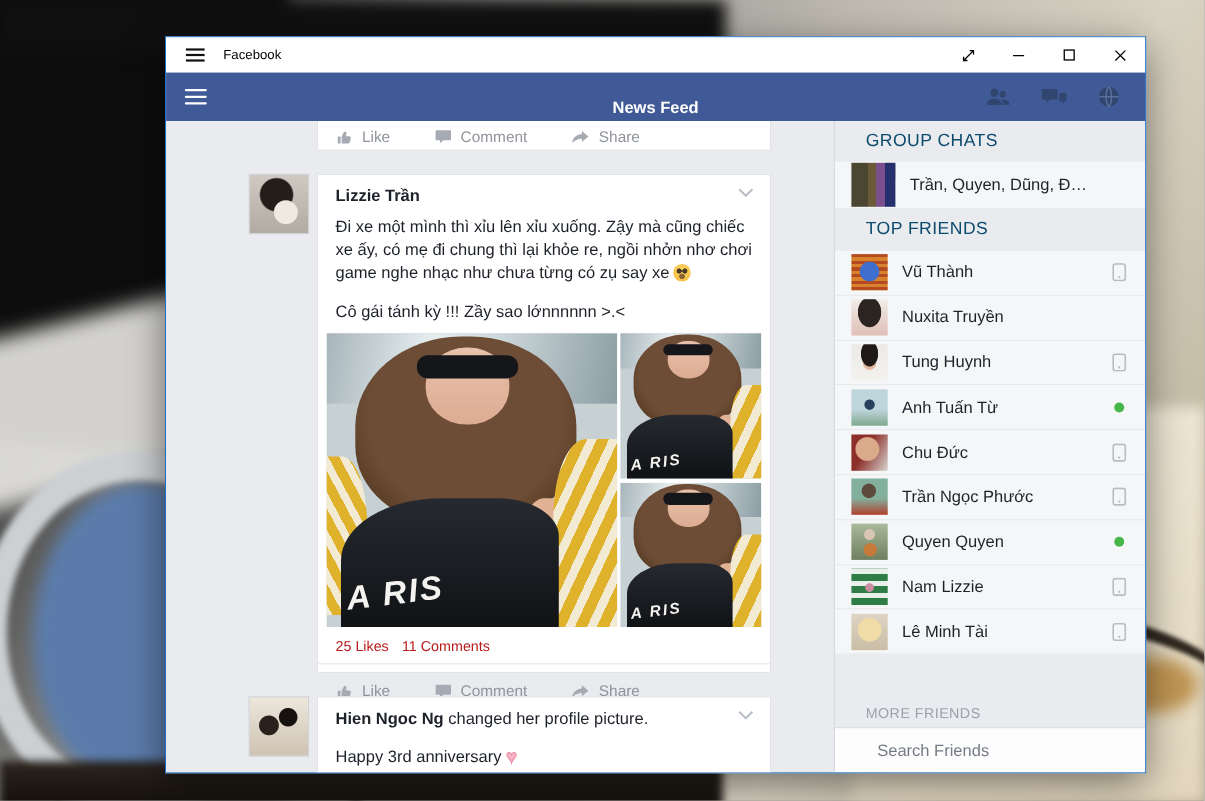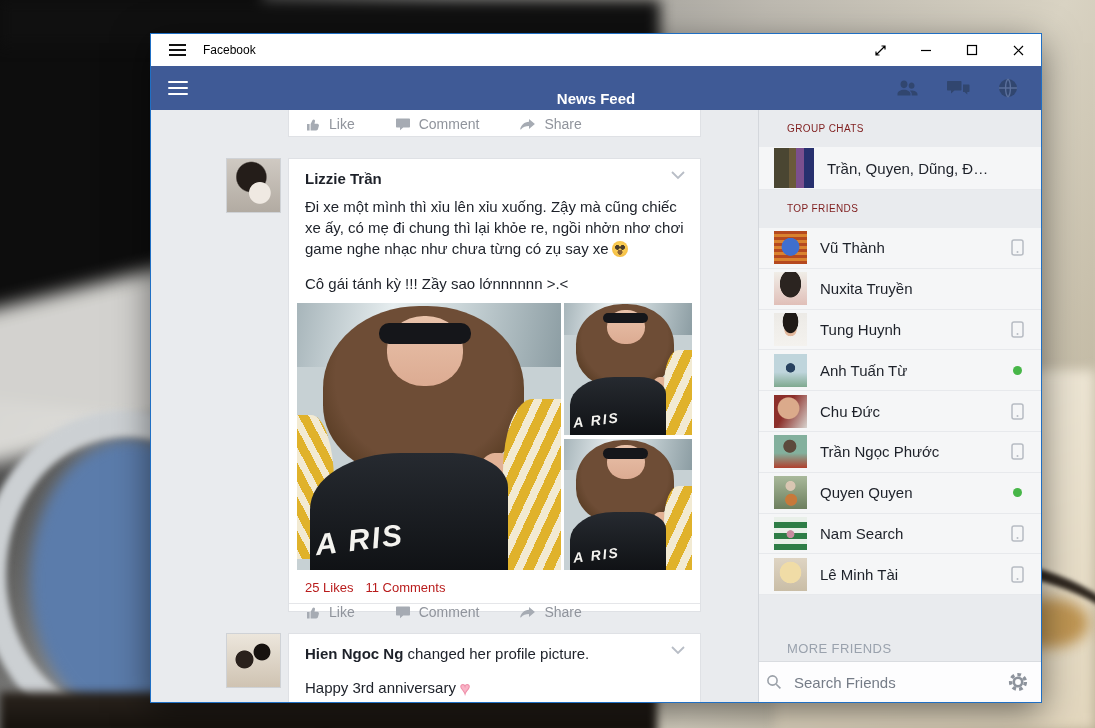--- a/index.html
+++ b/index.html
@@ -95,43 +95,43 @@
   .s-shades{ left:31%; top:7.5%; width:35%; height:8%; background:#15161a; border-radius:10px; }
   .s-arm   { right:14%; bottom:2%; width:20%; height:42%; background:#e2b295; border-radius:45% 45% 0 0; }
   .s-cardr { right:-5%; bottom:0; width:27%; height:64%; background:repeating-linear-gradient(115deg,#e0b22b 0 10px,#f2ead2 10px 18px); border-radius:42% 0 0 0; }
   .s-cardl { left:-5%; bottom:4%; width:19%; height:54%; background:repeating-linear-gradient(62deg,#e0b22b 0 9px,#f2ead2 9px 16px); border-radius:0 46% 0 0; }
   .s-shirt { left:5%; bottom:-2%; width:75%; height:46%; background:linear-gradient(#262a30,#0f1114); border-radius:46% 28% 0 0; }
   .s-text  { left:7%; bottom:5%; color:#f4f3ef; font-weight:bold; font-style:italic; transform:rotate(-7deg); letter-spacing:2px; }
   .photo-big .s-text { font-size:30px; }
   .photo-small .s-text { font-size:14px; }
 
   .p-likes { padding:10px 16px 8px; font-size:13px; color:#b91c1c; display:flex; gap:12px; }
-  .p-actions { border-top:1px solid #e5e6e9; padding:0 16px; display:flex; gap:40px; }
+  .p-actions { border-top:1px solid #e5e6e9; padding:16px 16px; display:flex; gap:40px; }
   .card-partial .p-actions { border-top:none; padding-top:6px; }
   .action { display:flex; gap:8px; align-items:center; color:#90949c; font-size:14px; cursor:pointer; }
   .action svg { display:block; }
 
   
-  .sb-header { height:37px; line-height:37px; padding-left:28px; color:#7f1d1d; font-size:10px; letter-spacing:.4px;
+  .sb-header { height:37px; line-height:37px; padding-left:28px; color:#0c4a6e; font-size:16px; letter-spacing:.4px;
                white-space:nowrap; overflow:hidden; }
   .sb-row { background:#f5f6f7; border-bottom:1px solid #e7e9ec; display:flex; align-items:center; padding:0 16px 0 15px; gap:13px; cursor:pointer; }
   .sb-row-group { height:43px; }
   .sb-row-friend { height:40.8px; }
   .sb-header-top { height:38px; line-height:38px; }
   .sb-av { flex:0 0 auto; }
   .sb-av-group { width:40px; height:40px; }
   .sb-av-friend { width:33px; height:33px; }
   .sb-name { flex:1; font-size:15px; color:#1d2129; white-space:nowrap; overflow:hidden; text-overflow:ellipsis; }
   .sb-status { width:16px; display:flex; justify-content:center; }
   .online-dot { width:9px; height:9px; border-radius:50%; background:#47b648; }
 
   .sb-more { position:absolute; left:0; right:0; bottom:41px; height:27px; line-height:30px; padding-left:28px;
              color:#9aa2ad; font-size:13px; letter-spacing:.4px; overflow:hidden; }
   .sb-search { position:absolute; left:0; right:0; bottom:0; height:41px; background:#fdfdfe; border-top:1px solid #d9dce0;
-               display:flex; align-items:center; padding:0 13px 0 7px; gap:12px; }
+               display:flex; align-items:center; padding:0 13px 0 7px; gap:12px;flex-direction:column; }
   .sb-search input { flex:1; border:none; outline:none; font-size:15px; color:#1d2129; background:transparent;
                      font-family:"Liberation Sans",sans-serif; }
   .sb-search input::placeholder { color:#757c87; opacity:1; }
 
   
   .g0 { background:linear-gradient(90deg,#4a4632 0 38%,#6a5a3a 38% 55%,#7b4f8e 55% 76%,#27306e 76%),
                   radial-gradient(circle at 85% 20%, #c8b08a 0 18%, rgba(0,0,0,0) 20%); }
   .f0 { background:radial-gradient(circle at 50% 48%, #3f6fce 0 36%, rgba(0,0,0,0) 39%),
                   repeating-linear-gradient(0deg,#b5491f 0 3px,#d9822e 3px 6px); }
   .f1 { background:radial-gradient(ellipse at 50% 36%, #2b2420 0 44%, rgba(0,0,0,0) 47%),
@@ -416,21 +416,21 @@
       </div>
       <div class="sb-row sb-row-friend">
         <div class="sb-av sb-av-friend f7"></div>
         <div class="sb-name">Quyen Quyen</div>
         <div class="sb-status">
             <span class="online-dot"></span>
           </div>
       </div>
       <div class="sb-row sb-row-friend">
         <div class="sb-av sb-av-friend f8"></div>
-        <div class="sb-name">Nam Search</div>
+        <div class="sb-name">Nam Lizzie</div>
         <div class="sb-status">
             <svg width="13" height="17" viewBox="0 0 13 17">
               <rect x="1" y="1" width="11" height="15" rx="2" fill="none" stroke="#b7bcc3" stroke-width="1.5"></rect>
               <circle cx="6.5" cy="13" r="1" fill="#b7bcc3"></circle>
             </svg>
           </div>
       </div>
       <div class="sb-row sb-row-friend">
         <div class="sb-av sb-av-friend f9"></div>
         <div class="sb-name">Lê Minh Tài</div>

